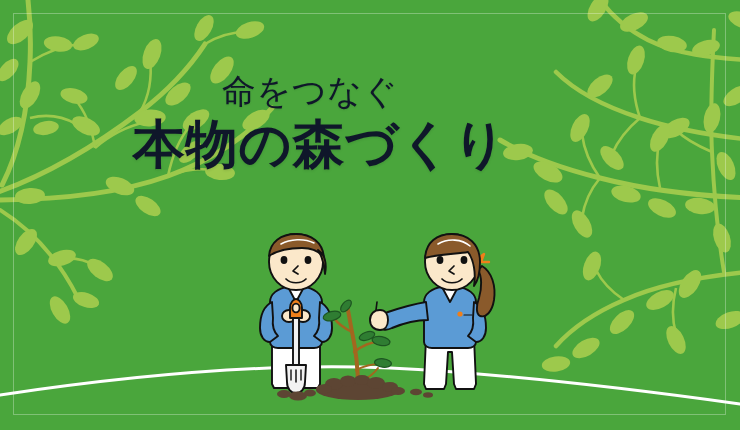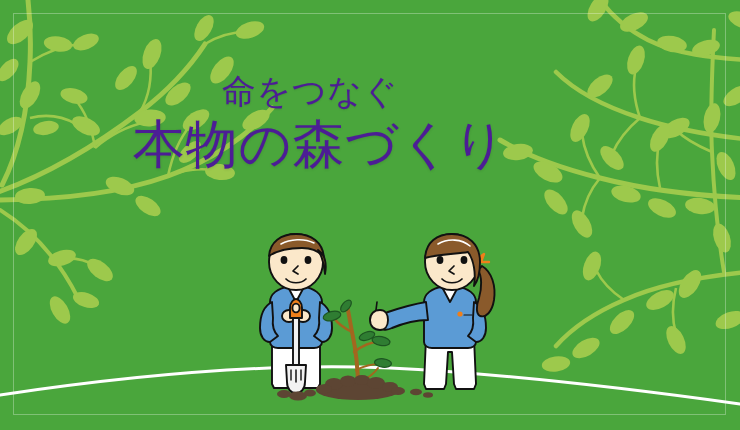--- a/index.html
+++ b/index.html
@@ -55,34 +55,34 @@
   }
 
   
   .headline-block {
     position: absolute;
     left: 0;
     top: 72px;
     width: 620px;
     text-align: center;
     z-index: 5;
-    color: #4c1d95;
+    color: #0f172a;
   }
   .headline-sub {
     font-size: 34px;
     line-height: 1.12;
     letter-spacing: 0.02em;
     font-weight: 500;
     text-shadow: 0 1px 2px rgba(0,0,0,0.10);
   }
   .headline-main {
     font-size: 52px;
     line-height: 1.16;
     letter-spacing: 0.015em;
-    font-weight: 400;
+    font-weight: 700;
     margin-top: 4px;
     text-shadow: 0 1px 3px rgba(0,0,0,0.12);
     padding-left: 20px;
   }
 
   
   .illustration {
     position: absolute;
     left: 248px;
     top: 232px;

